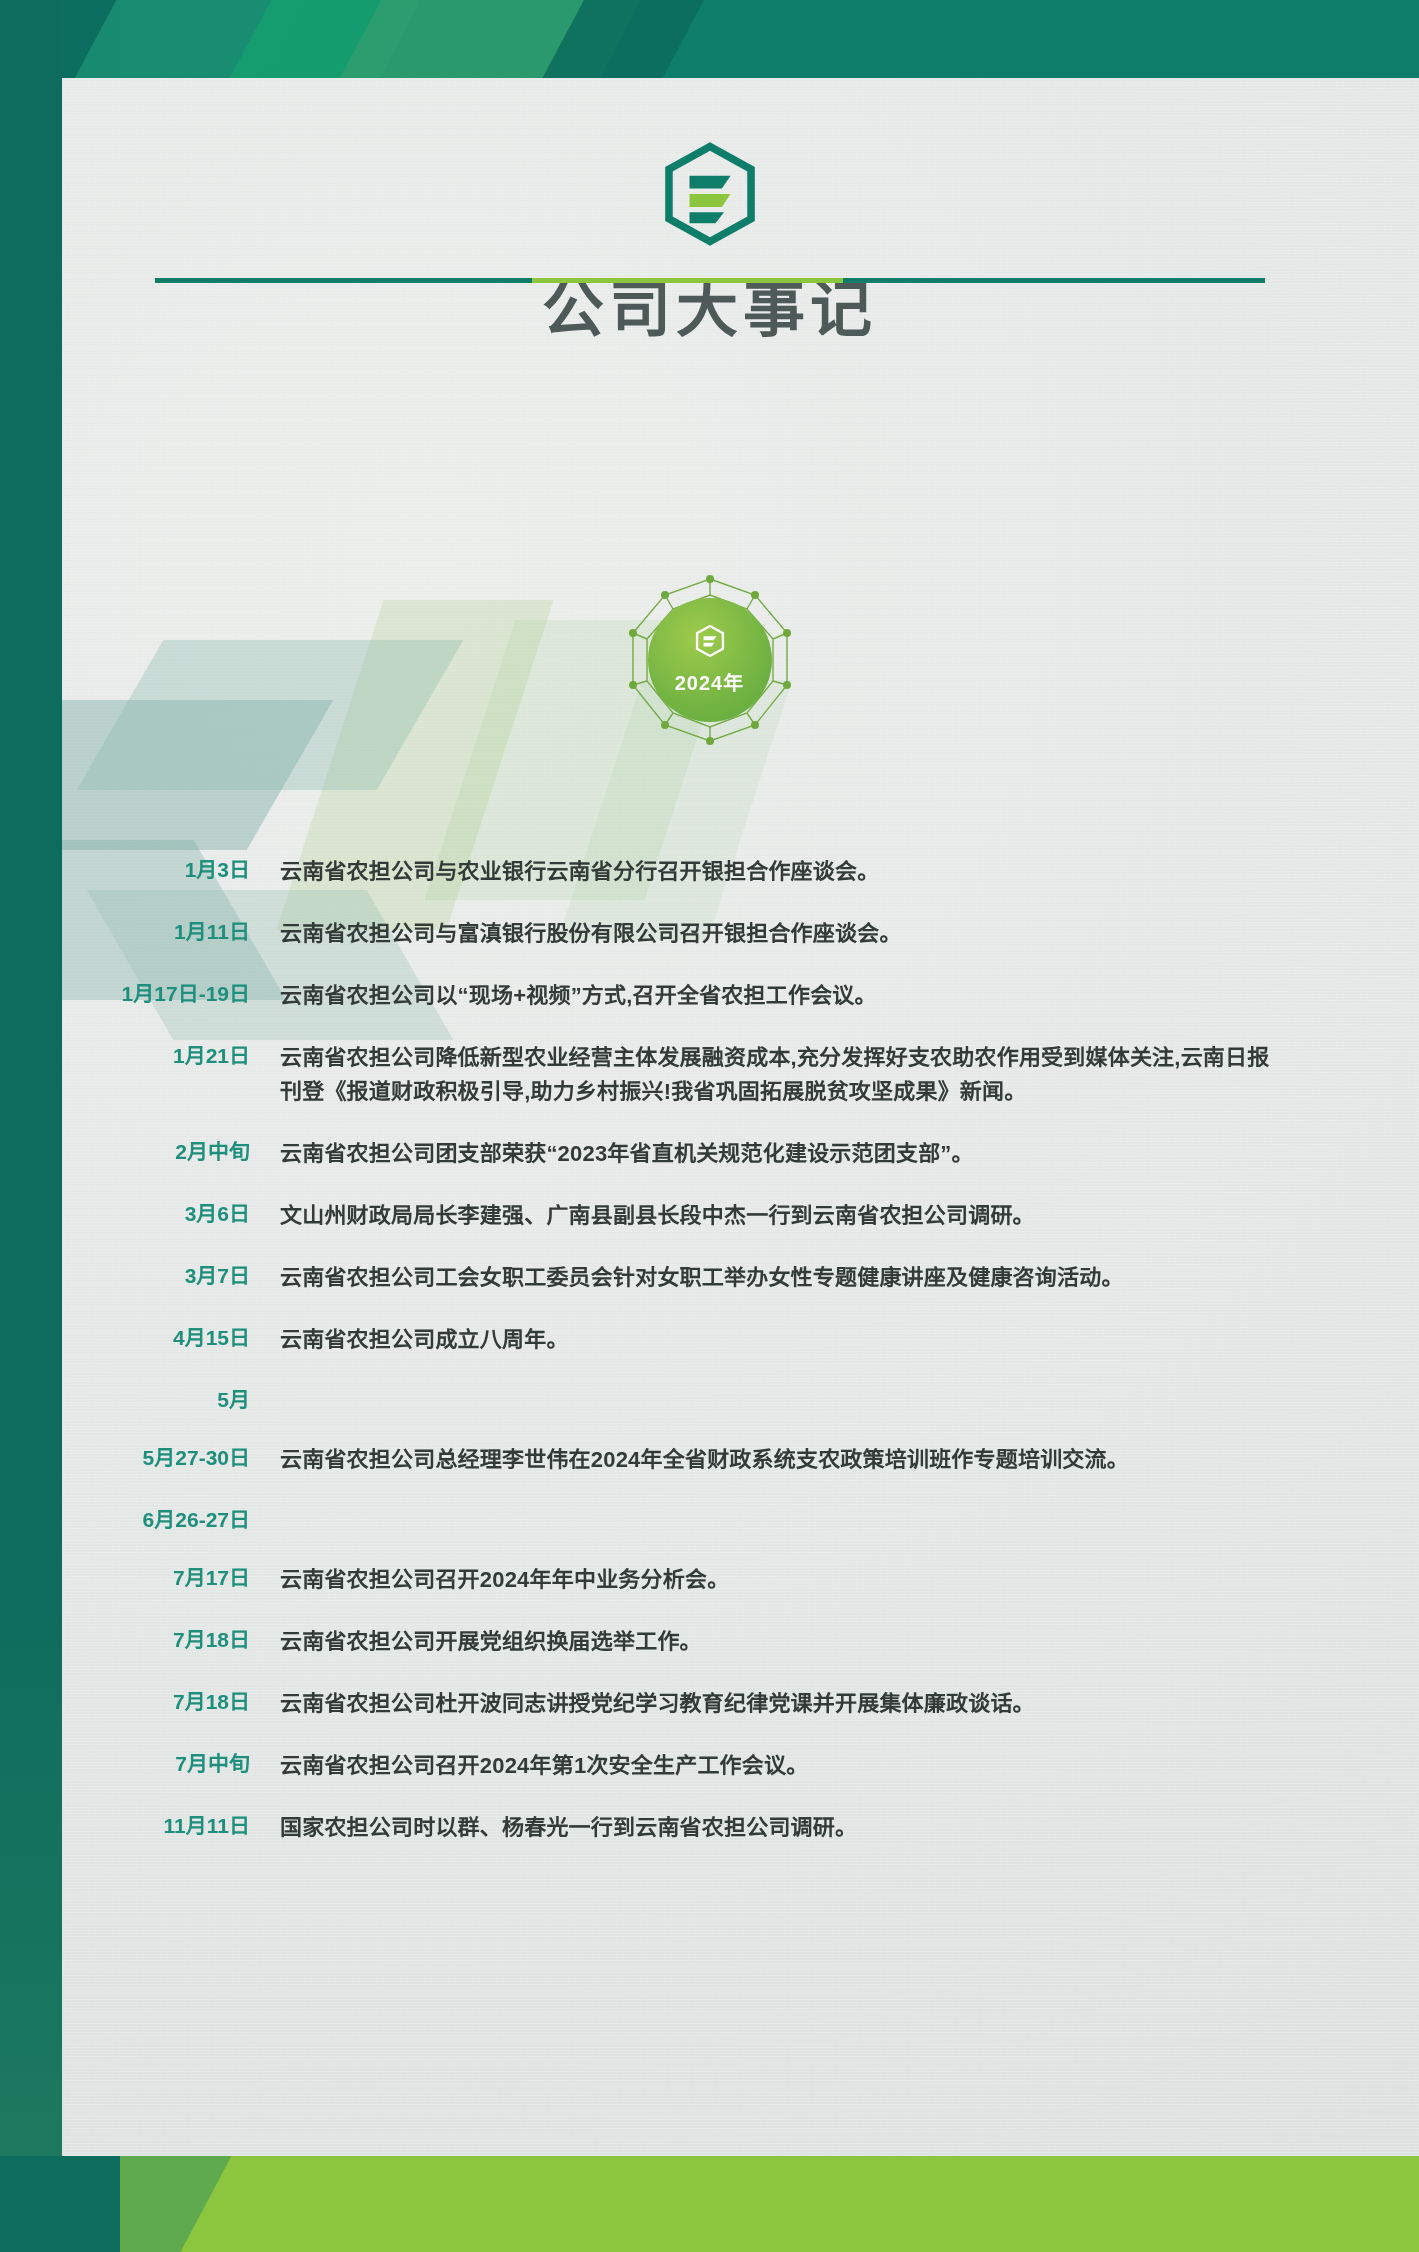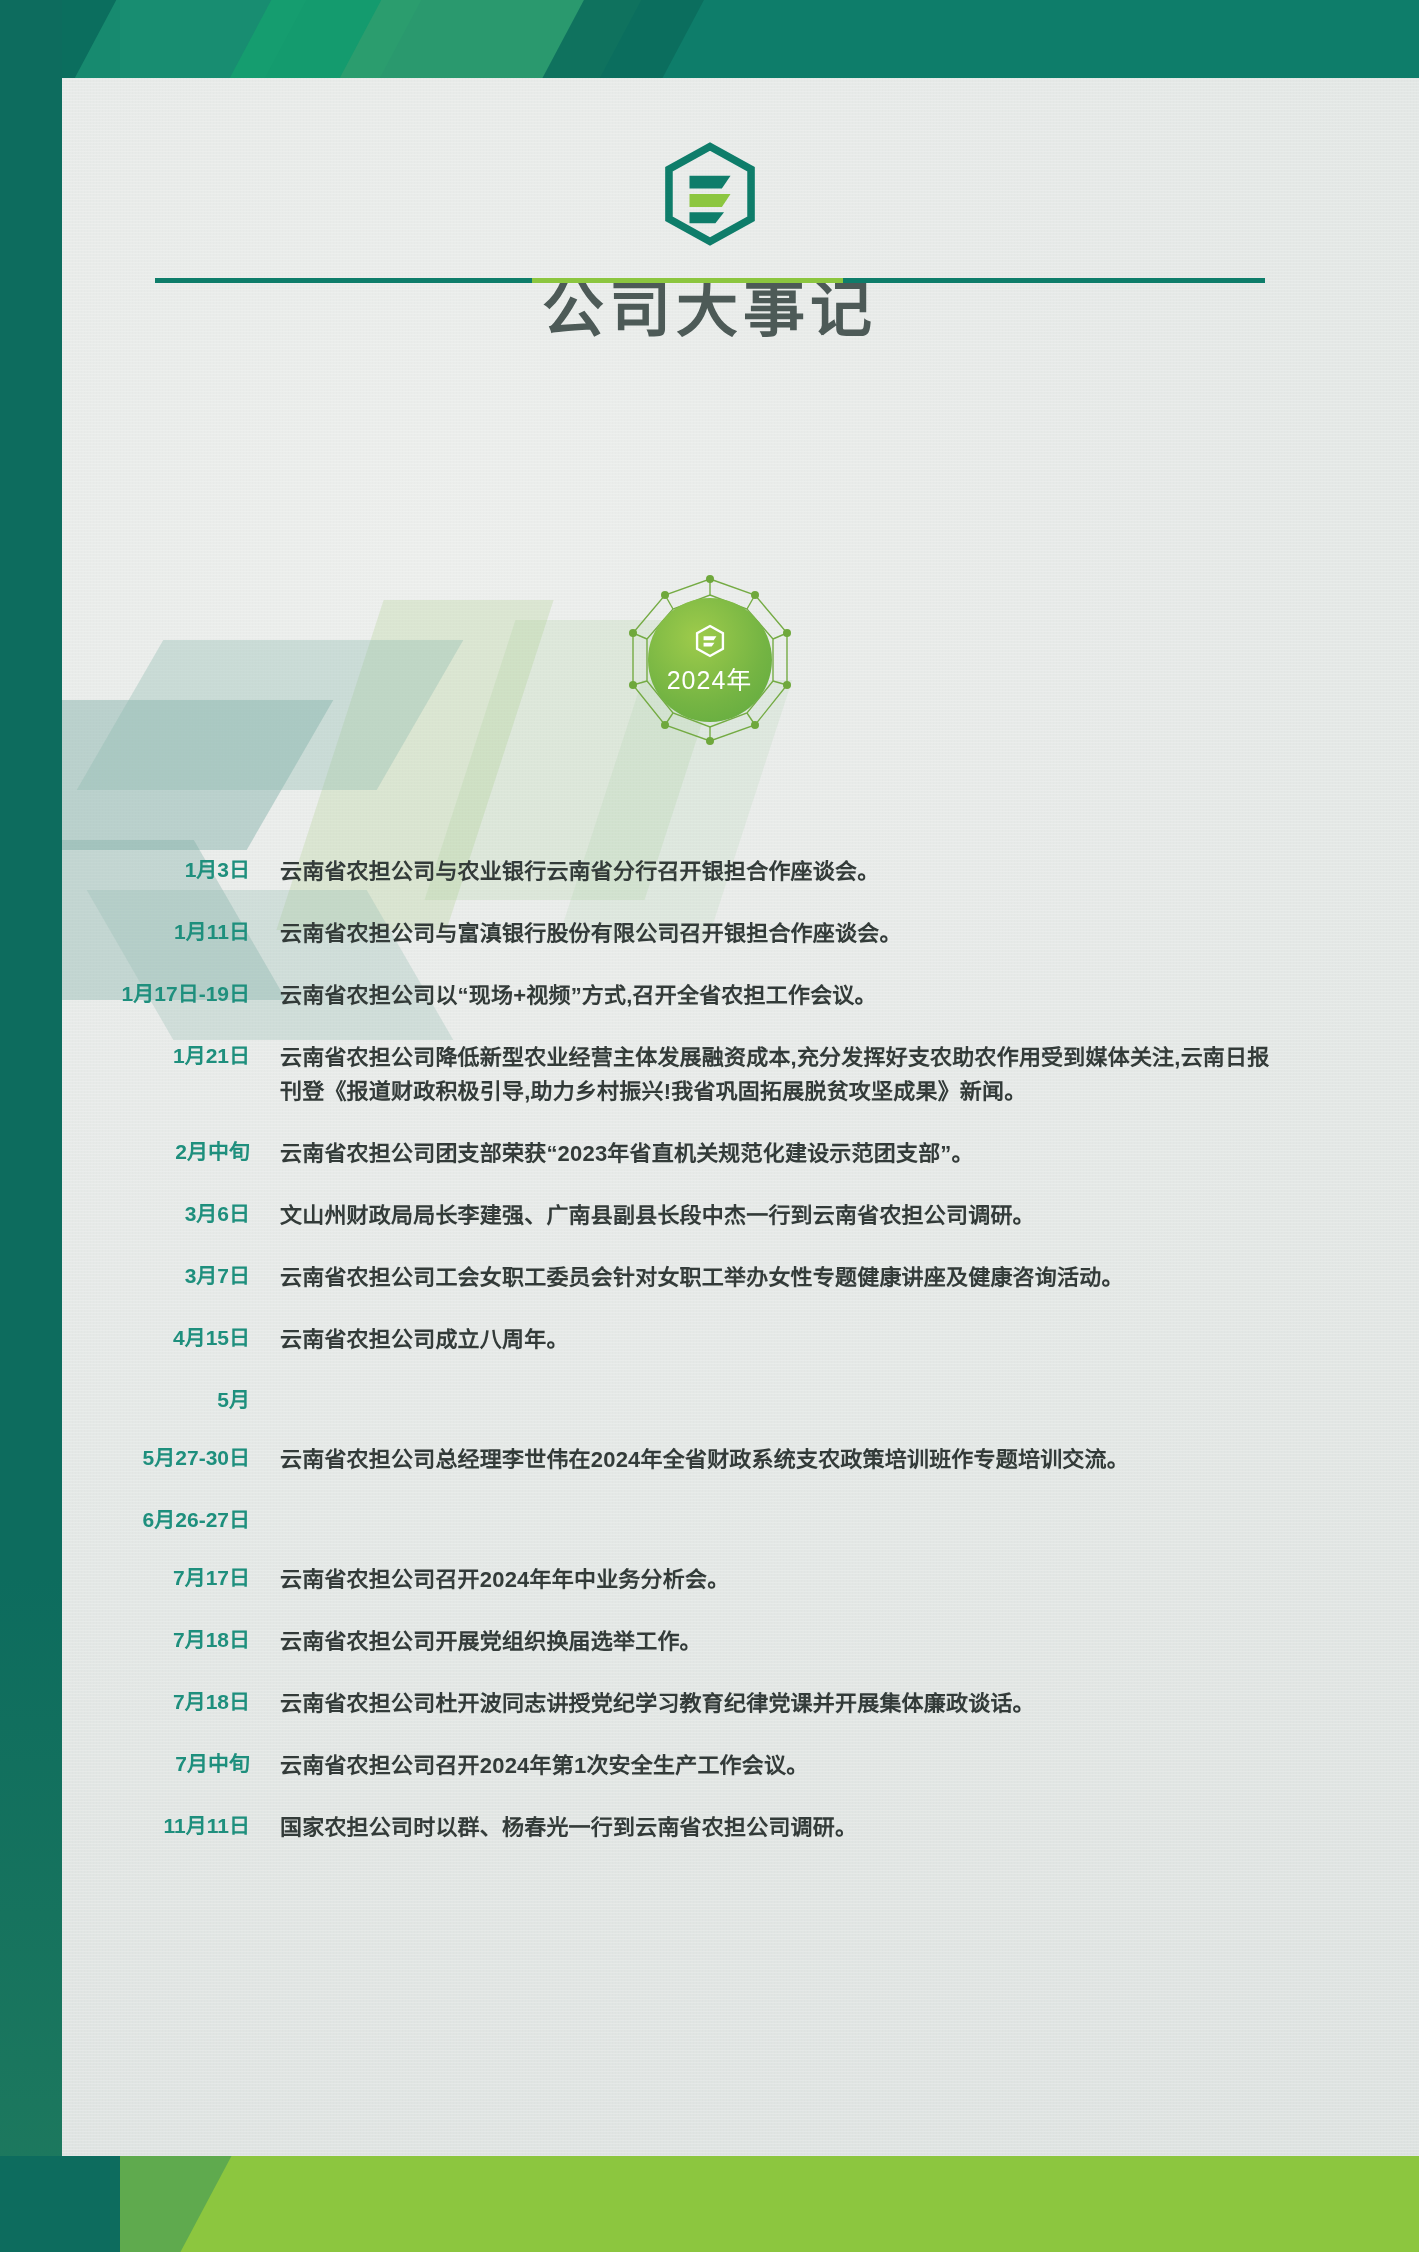--- a/index.html
+++ b/index.html
@@ -146,22 +146,22 @@
     border-radius: 50%;
     background: radial-gradient(circle at 40% 32%, #9ecb4b 0%, #74b443 60%, #5da93f 100%);
     display: flex;
     flex-direction: column;
     align-items: center;
     justify-content: flex-end;
     padding-bottom: 26px;
     color: #ffffff;
   }
   .year-text {
-    font-size: 25px;
-    font-weight: 400;
+    font-size: 20px;
+    font-weight: 700;
     letter-spacing: 1px;
   }
   .year-inner-logo {
     position: absolute;
     left: 50%; top: 26px;
     transform: translateX(-50%);
     width: 34px; height: 34px;
   }
 
   

